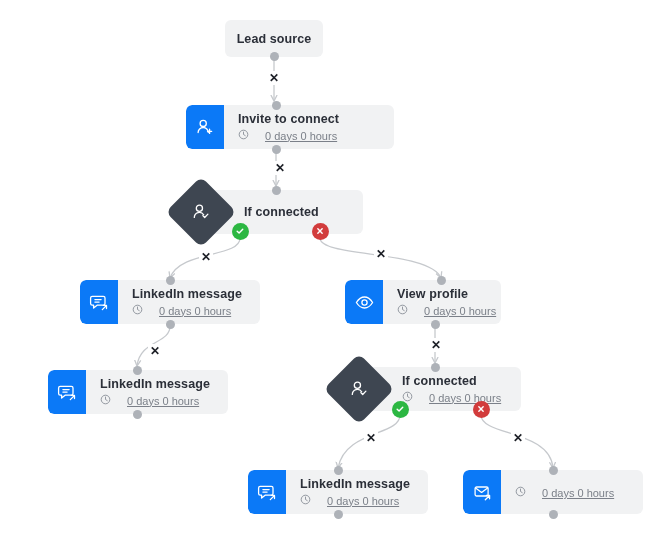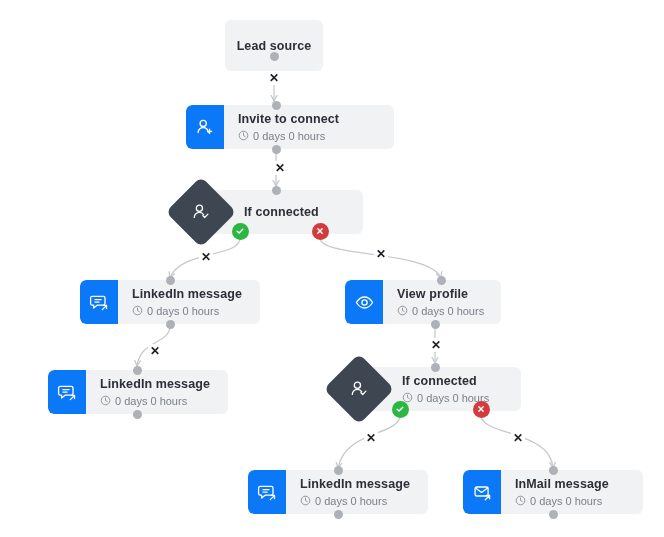--- a/index.html
+++ b/index.html
@@ -64,27 +64,28 @@
   .node-title {
     font-size: 12.5px;
     font-weight: bold;
     color: #2b2f38;
     line-height: 15px;
     letter-spacing: 0.1px;
     white-space: nowrap;
   }
   .node-sub {
     display: flex;
-    align-items: center;
-    gap: 4px;
+    align-items: flex-start;
+    gap: 16px;
     margin-top: 2px;
     font-size: 11px;
     color: #7b8089;
     line-height: 14px;
     white-space: nowrap;
+    text-decoration: underline;
   }
   .node-sub svg { display: block; flex: 0 0 auto; }
 
   .plain-title {
     font-size: 12.5px;
     font-weight: bold;
     color: #2b2f38;
     letter-spacing: 0.1px;
     white-space: nowrap;
   }
@@ -195,21 +196,21 @@
 
   <div class="xmark" style="left:274px;top:78px">✕</div>
   <div class="xmark" style="left:280px;top:168px">✕</div>
   <div class="xmark" style="left:206px;top:257px">✕</div>
   <div class="xmark" style="left:381px;top:254px">✕</div>
   <div class="xmark" style="left:155px;top:351px">✕</div>
   <div class="xmark" style="left:436px;top:345px">✕</div>
   <div class="xmark" style="left:371px;top:438px">✕</div>
   <div class="xmark" style="left:518px;top:438px">✕</div>
 
-  <div class="node node-plain" style="left:225px;top:20px;width:98px;height:51px">
+  <div class="node node-plain" style="left:225px;top:20px;width:98px;height:37px">
     <span class="plain-title">Lead source</span>
   </div>
   <div class="dot" style="left:274px;top:56px"></div>
 
   <div class="node" style="left:186px;top:105px;width:208px;height:44px">
     <div class="icon-panel">
       <svg width="20" height="20" viewBox="0 0 20 20" fill="none" stroke="#ffffff" stroke-width="1.3" stroke-linecap="round" stroke-linejoin="round">
         <circle cx="8.2" cy="6.4" r="3.1"></circle>
         <path d="M3.1,15.6 a5.1,5.1 0 0 1 10.2,0"></path>
         <path d="M14.6,12.2 v4.2 M12.5,14.3 h4.2"></path>
@@ -375,21 +376,20 @@
 
   <div class="node" style="left:463px;top:470px;width:180px;height:44px">
     <div class="icon-panel">
       <svg width="21" height="21" viewBox="0 0 21 21" fill="none" stroke="#ffffff" stroke-width="1.3" stroke-linecap="round" stroke-linejoin="round">
         <rect x="3.1" y="5.0" width="13.0" height="9.0" rx="1.5"></rect>
         <path d="M3.6,5.9 L9.6,10.4 L15.6,5.9"></path>
         <path d="M13.3,17.8 l4.3,-4.3 M14.3,13.5 h3.3 v3.3"></path>
       </svg>
     </div>
     <div class="node-body">
-      <div class="node-title">InMail message</div>
       <div class="node-sub">
         <svg width="11" height="11" viewBox="0 0 12 12" fill="none" stroke="#8a8f98" stroke-width="1">
           <circle cx="6" cy="6" r="4.7"></circle>
           <path d="M6,3.3 V6 L7.9,7.2" stroke-linecap="round"></path>
         </svg>
         <span>0 days 0 hours</span>
       </div>
     </div>
   </div>
   <div class="dot" style="left:553px;top:470px"></div>

